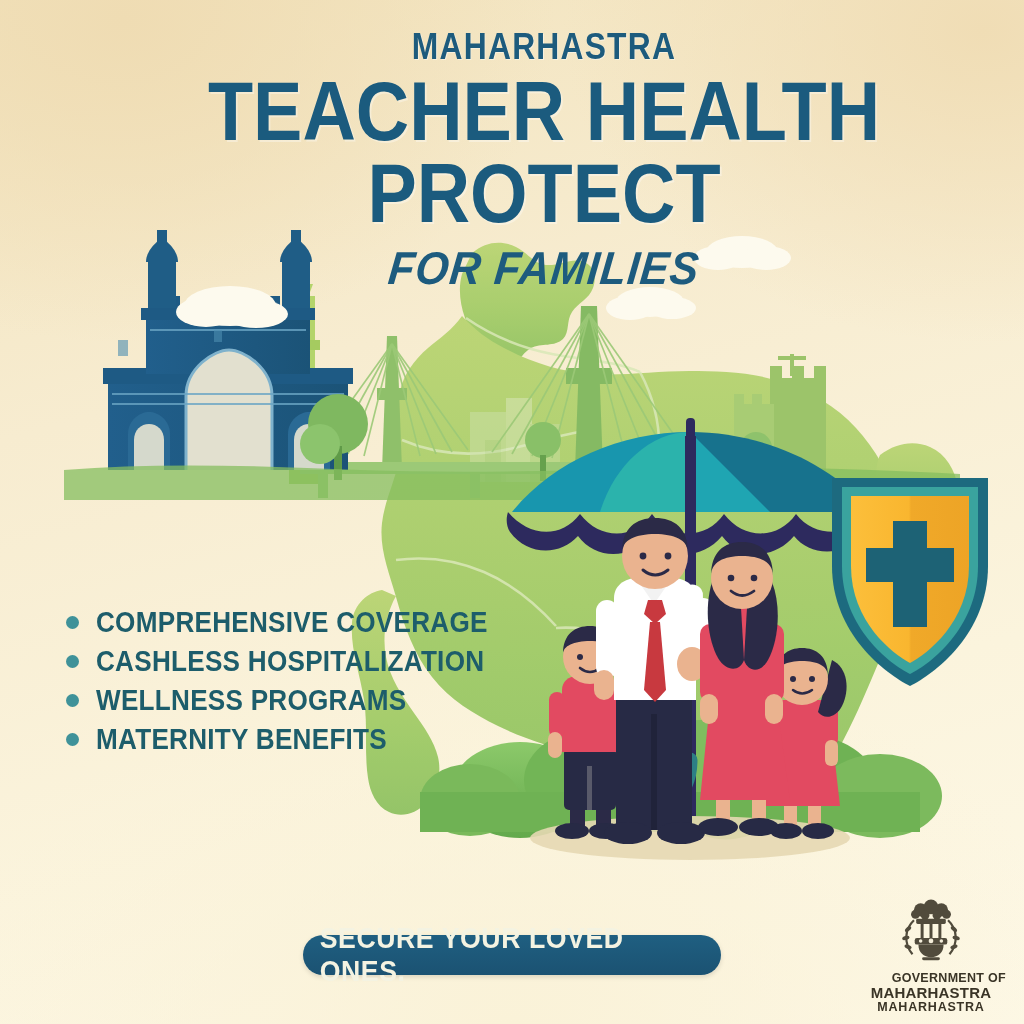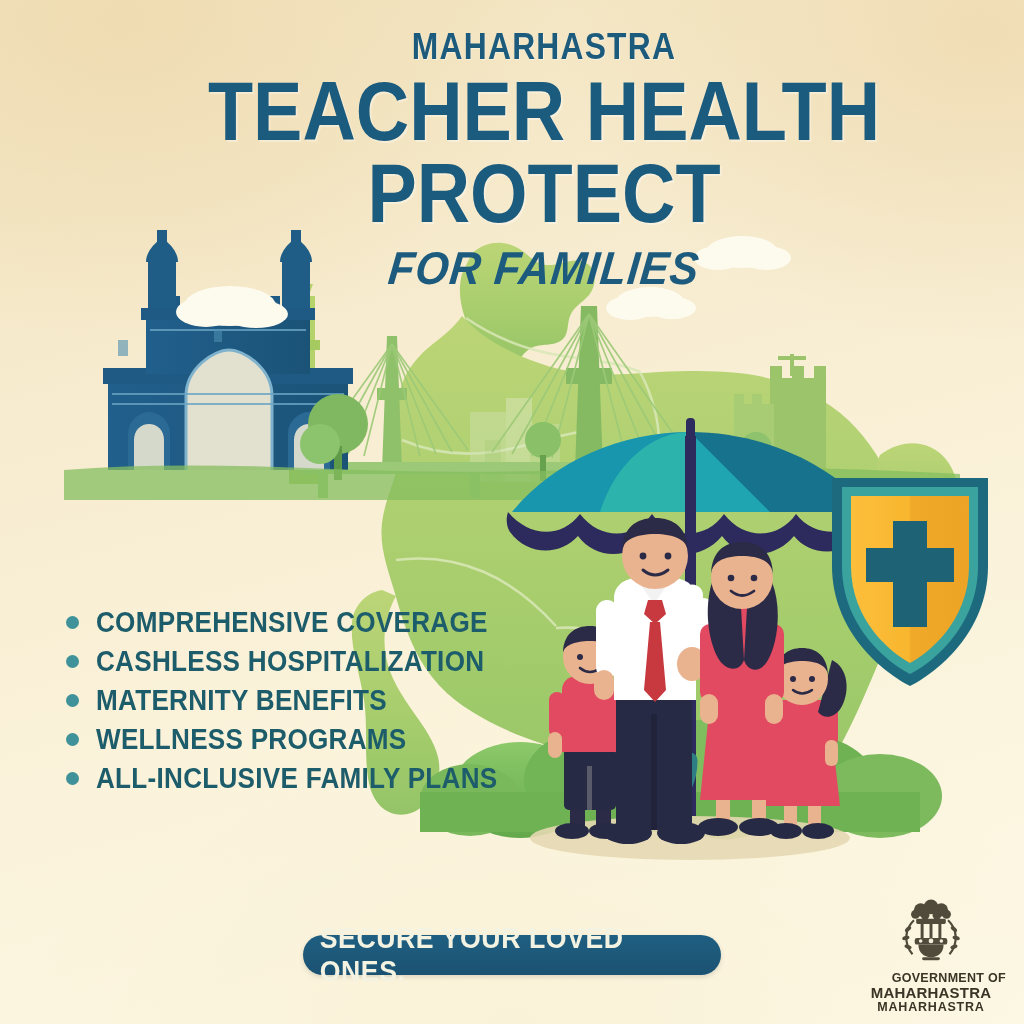--- a/index.html
+++ b/index.html
@@ -416,29 +416,25 @@
     <div class="b-row">
       <span class="dot"></span>
       <span class="b-text">COMPREHENSIVE COVERAGE</span>
     </div>
     <div class="b-row">
       <span class="dot"></span>
       <span class="b-text">CASHLESS HOSPITALIZATION</span>
     </div>
     <div class="b-row">
       <span class="dot"></span>
-      <span class="b-text">MATERNITY BENEFITS</span>
-    </div>
-    <div class="b-row">
-      <span class="dot"></span>
       <span class="b-text">WELLNESS PROGRAMS</span>
     </div>
     <div class="b-row">
       <span class="dot"></span>
-      <span class="b-text">ALL-INCLUSIVE FAMILY PLANS</span>
+      <span class="b-text">MATERNITY BENEFITS</span>
     </div>
   </div>
 
   <div class="cta">
     <span class="cta-text">SECURE YOUR LOVED ONES.</span>
   </div>
 
   <div class="gov">
     <svg width="74" height="74" viewBox="0 0 100 100" xmlns="http://www.w3.org/2000/svg">
       <g fill="#3a3426" opacity=".88">

